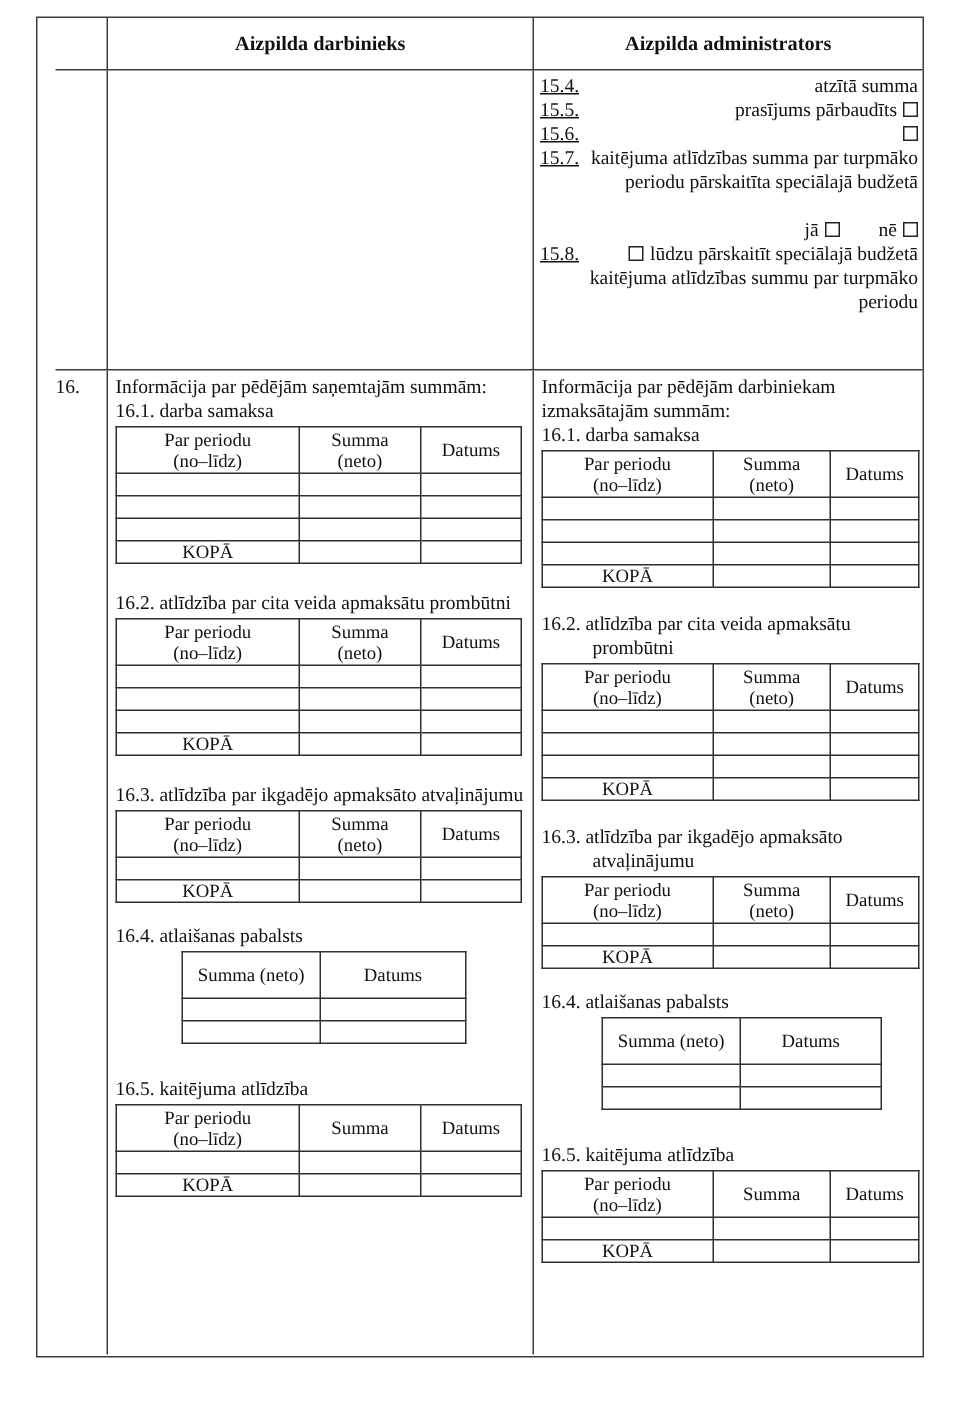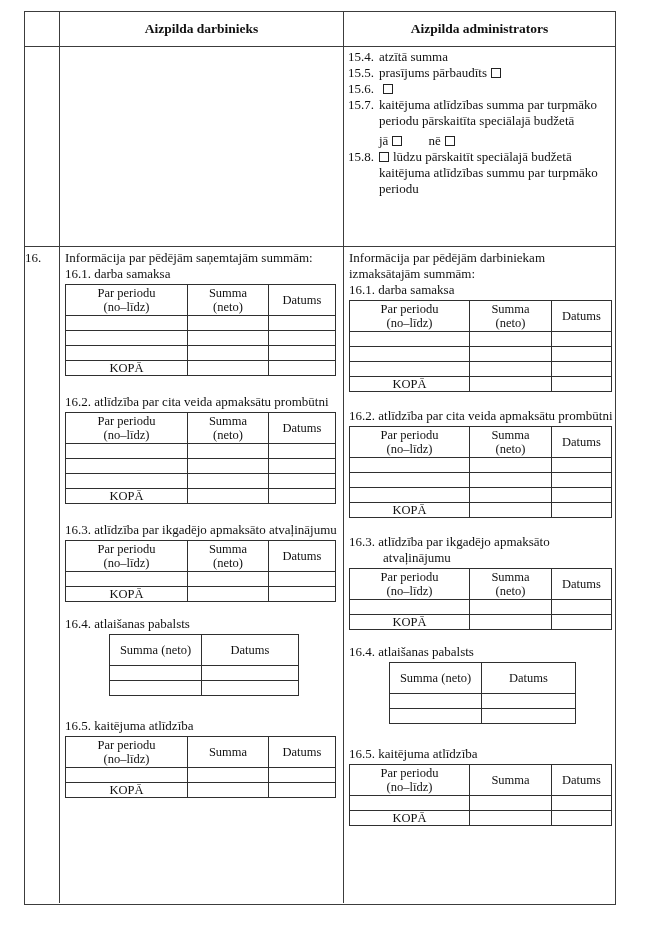--- a/index.html
+++ b/index.html
@@ -7,53 +7,54 @@
     width: 645px; height: 939px;
     background: #ffffff;
     font-family: "Liberation Serif", "DejaVu Serif", serif;
     color: #111;
   }
   .sheet {
     position: absolute; left: 24px; top: 11px;
     width: 592px; height: 894px;
     border: 1.5px solid #3c3c3c;
     background: #fff;
+    padding-left: 12px;
   }
   .mrow { display: flex; width: 100%; }
   .mrow.hdr  { height: 34px; }
   .mrow.r15  { height: 200px; border-top: 1.5px solid #3c3c3c; }
   .mrow.r16  { height: 657px; border-top: 1.5px solid #3c3c3c; }
   .cnum  { width: 35px;  border-right: 1.5px solid #3c3c3c; flex: none; }
   .cleft { width: 284px; border-right: 1.5px solid #3c3c3c; flex: none; }
   .cright{ flex: 1; }
   .hdr .cell {
     display: flex; align-items: center; justify-content: center;
     height: 100%; font-weight: bold; font-size: 13.5px;
   }
   .rownum { font-size: 13px; text-align: left; padding: 3px 6px 0 0; }
 
   
   .s15 { padding: 2px 3px 0 4px; font-size: 13px; line-height: 16px; }
   .item { display: flex; }
-  .item .num { width: 31px; flex: none; }
-  .item .body { flex: 1; }
+  .item .num { width: 31px; flex: none; text-decoration: underline; }
+  .item .body { flex: 1; text-align: right; }
   .cb {
     display: inline-block; width: 10px; height: 10px;
     border: 1.2px solid #222; vertical-align: -1px; margin-left: 4px;
     background: #fff;
   }
   .cb.lead { margin-left: 0; margin-right: 4px; }
   .boxrow { margin: 1px 0 2px 0; height: 21px; }
   .dbox {
     display: inline-block; width: 18px; height: 18px;
     border: 1.3px solid #222; margin-right: 1px; vertical-align: bottom;
     background: #fff;
   }
   .unit { margin-left: 3px; }
-  .yesno { margin-top: 4px; }
+  .yesno { margin-top: 16px; }
   .yesno .gap { display: inline-block; width: 26px; }
 
   
   .c16 { padding: 3px 2px 0 5px; font-size: 13px; line-height: 16px; }
   .intro { margin-bottom: 0; }
   .sub { padding-left: 34px; text-indent: -34px; }
 
   
   table.tbl {
     border-collapse: collapse;

